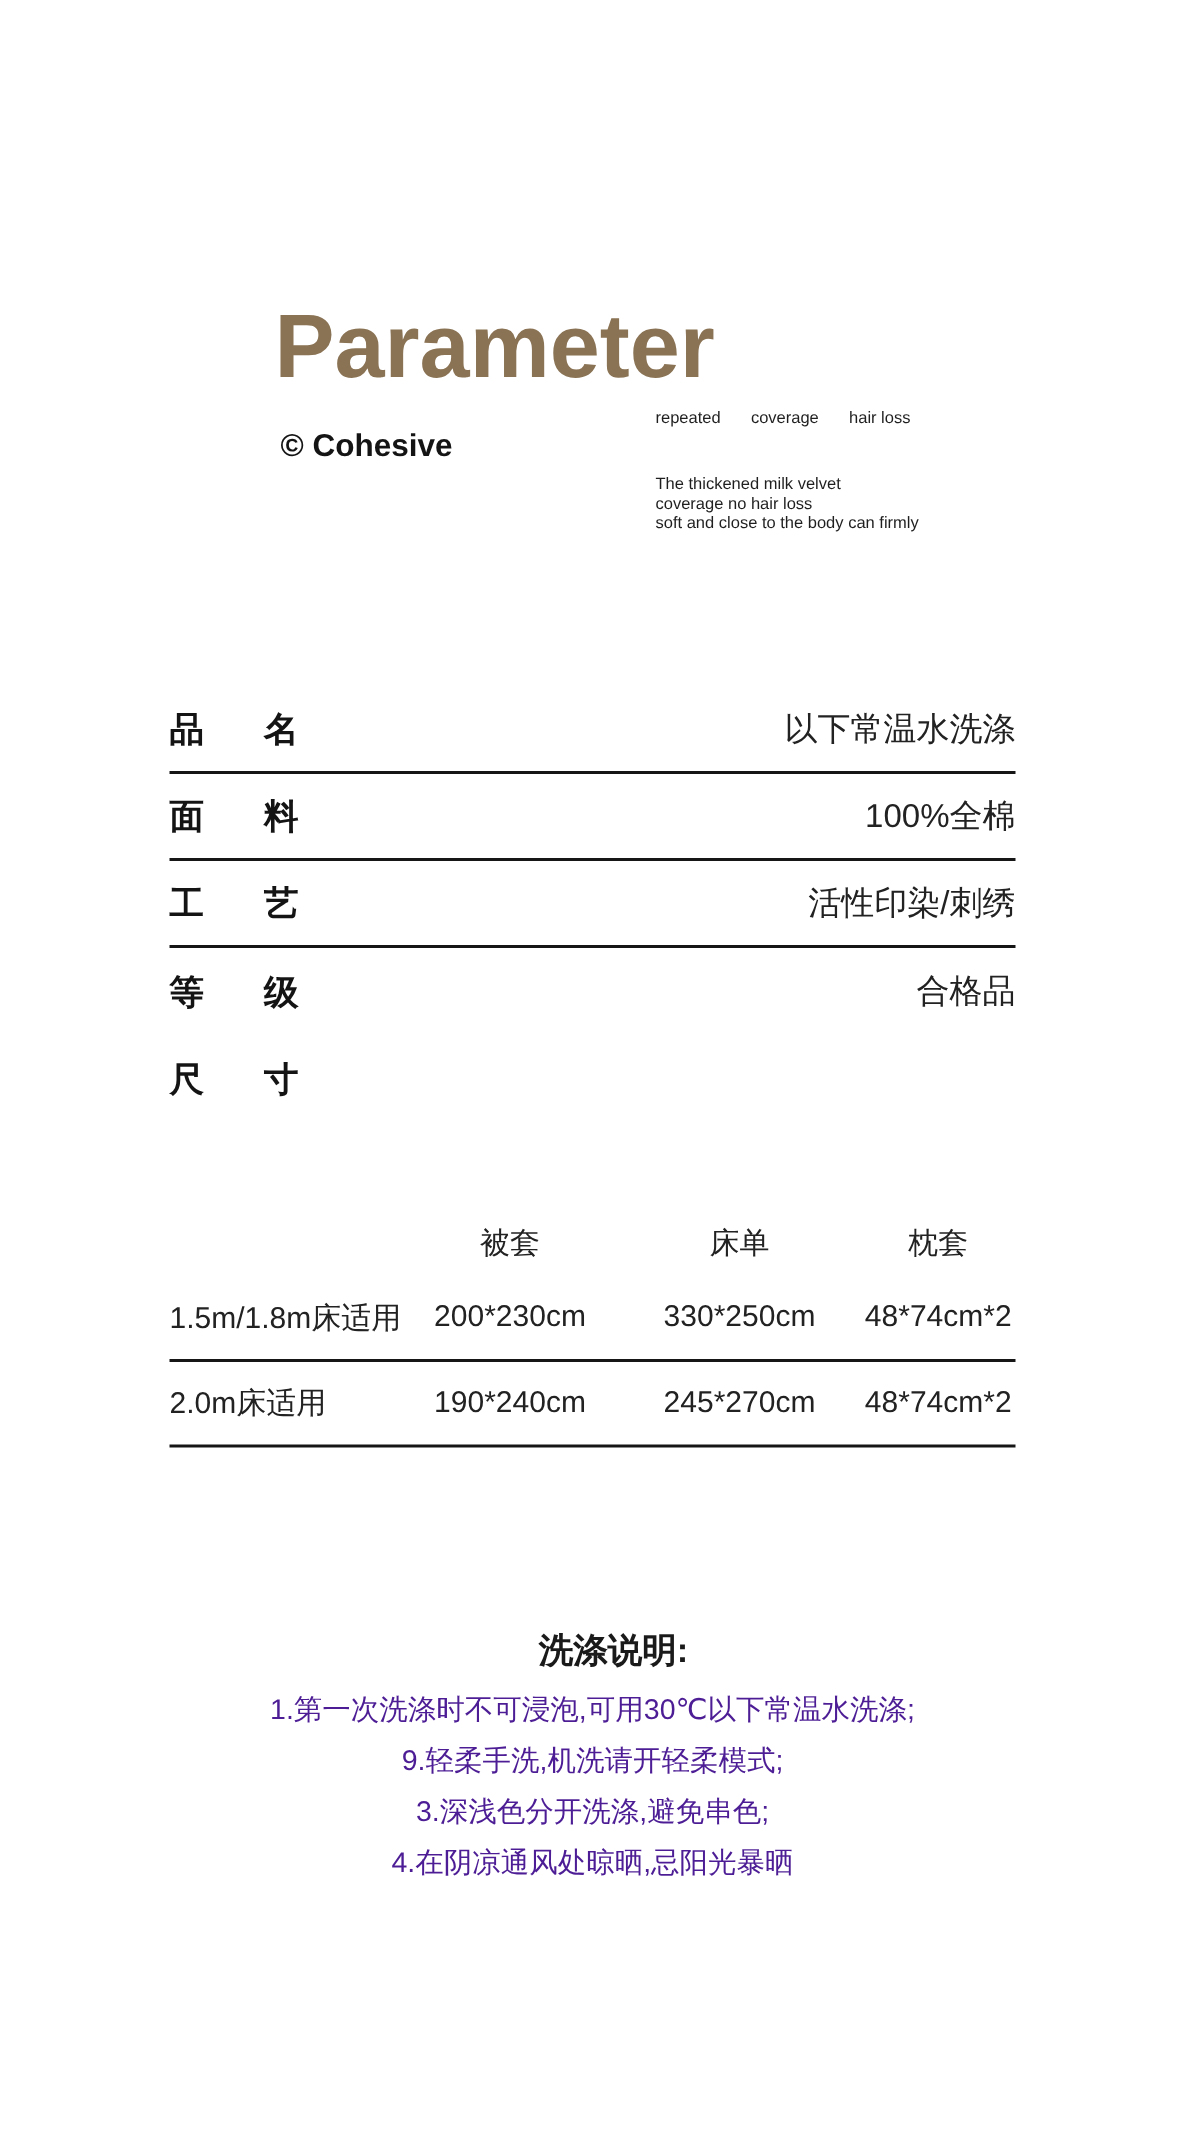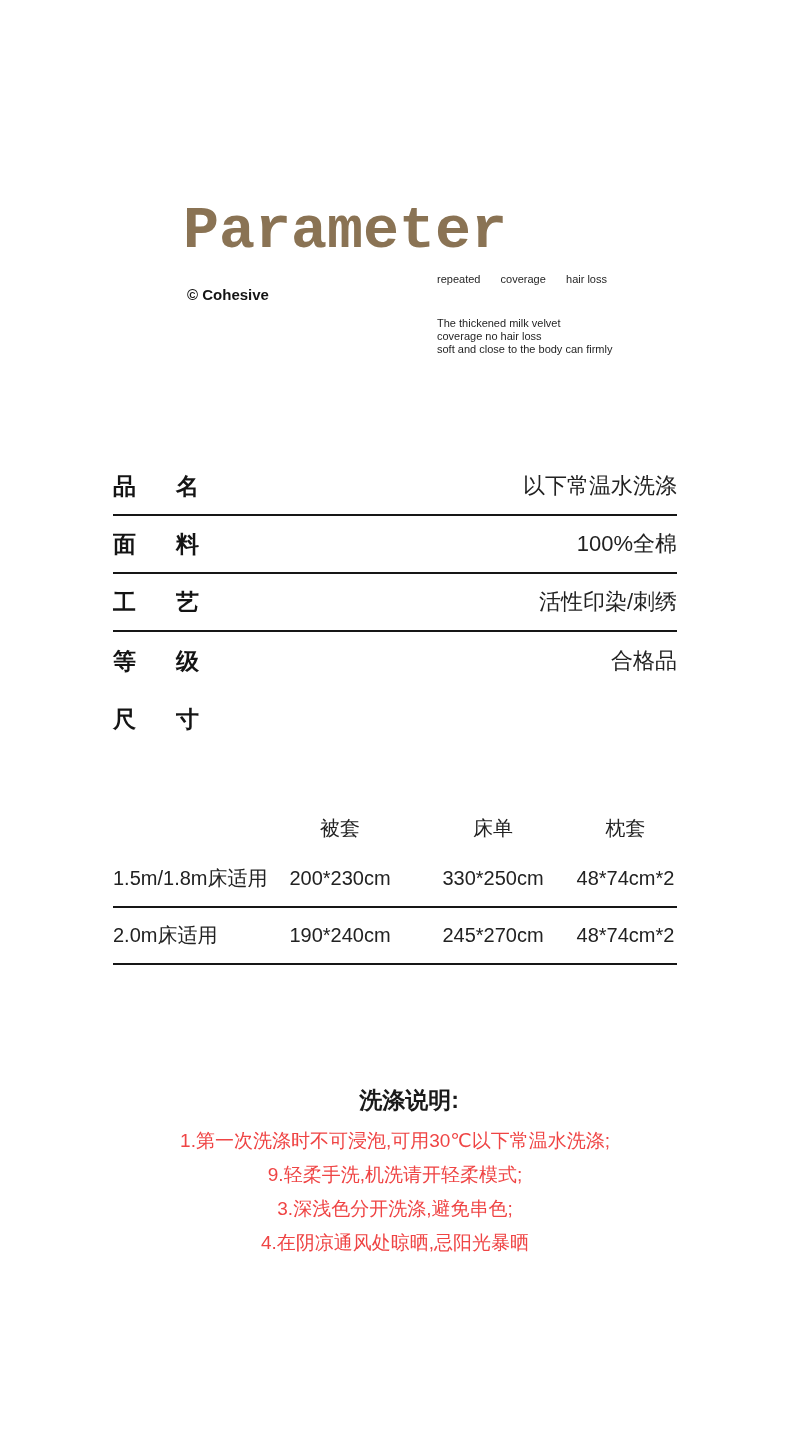--- a/index.html
+++ b/index.html
@@ -18,39 +18,38 @@
   
   .title {
     position: absolute;
     left: 183px;
     top: 201px;
     font-size: 60px;
     font-weight: 700;
     letter-spacing: 0;
     color: #8a7354;
     line-height: 1;
-    font-family: Liberation Mono, monospace;
   }
   .keywords {
     position: absolute;
     left: 437px;
     top: 273px;
     width: 170px;
     display: flex;
     justify-content: space-between;
     font-size: 11px;
     color: #1f1f1f;
     white-space: nowrap;
     align-items: center;
   }
   .brand {
     position: absolute;
     left: 187px;
     top: 286px;
-    font-size: 15px;
+    font-size: 21px;
     font-weight: 700;
     color: #141414;
   }
   .subtitle {
     position: absolute;
     left: 213px;
     top: 309px;
     font-size: 34px;
     font-weight: 400;
     letter-spacing: 3px;
@@ -134,21 +133,21 @@
     font-size: 23px;
     font-weight: 700;
     line-height: 30px;
     margin-bottom: 9px;
     padding-left: 28px;
   }
   .care-item {
     font-size: 19px;
     font-weight: 400;
     line-height: 34px;
-    color: #ef4444;
+    color: #4c1d95;
   }
 </style>
 </head>
 <body>
 
 <div class="page">
 
   <h1 class="title">Parameter</h1>
 
   <div class="keywords">

